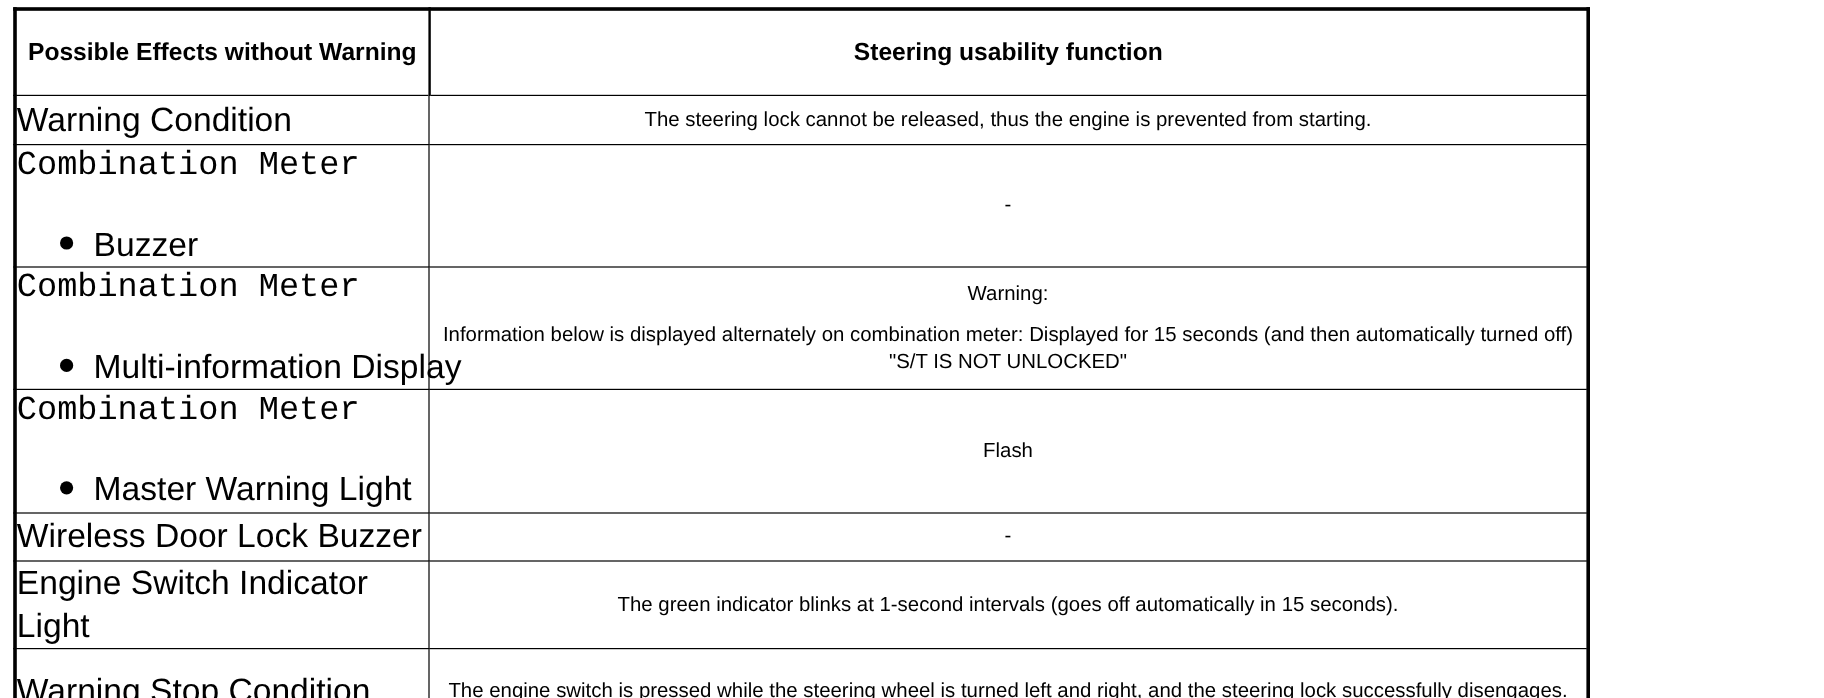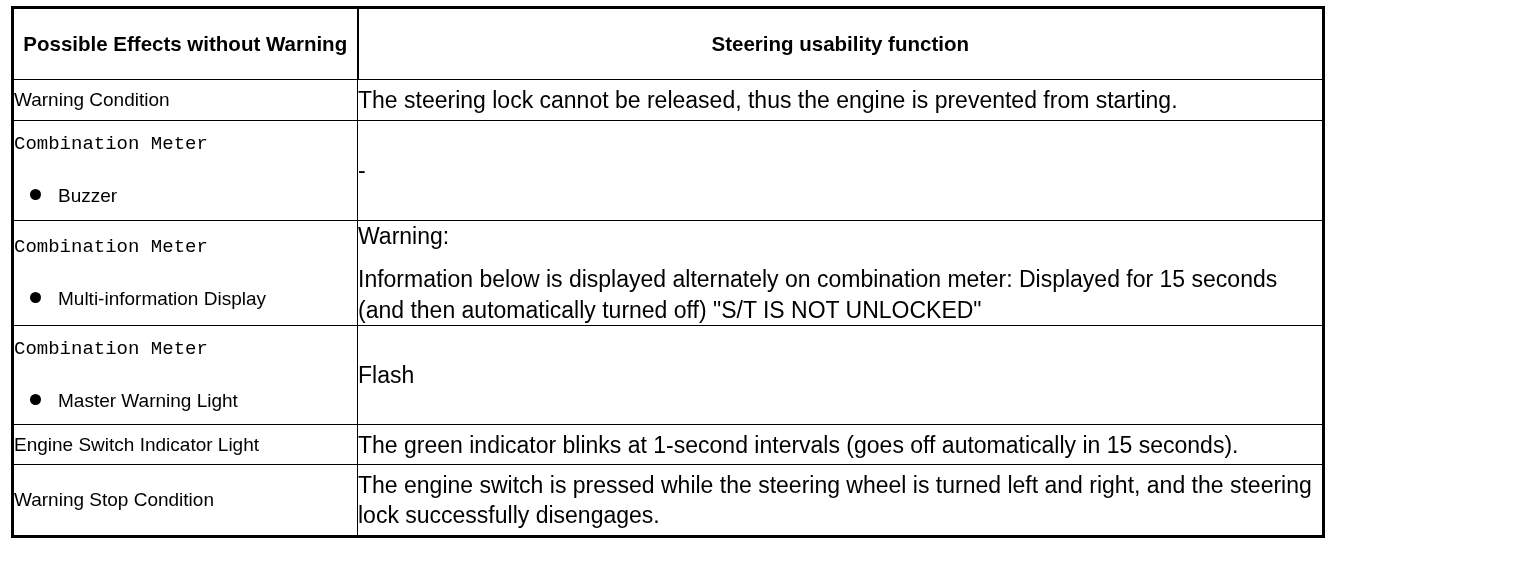--- a/index.html
+++ b/index.html
@@ -56,48 +56,48 @@
     line-height: 1.28;
     height: 70px;
     padding: 4px 6px;
   }
   .hdr-row th.left-head {
     border-right: 2px solid #000000;
   }
 
   td.left-cell {
     border-right: 2px solid #000000;
-    font-size: 19px;
+    font-size: 28px;
     line-height: 1.3;
     padding: 5px 0 5px 7px;
     text-align: left;
     vertical-align: middle;
   }
 
   td.right-cell {
-    font-size: 23px;
+    font-size: 17px;
     line-height: 1.34;
     padding: 5px 0 5px 8px;
-    text-align: left;
+    text-align: center;
     vertical-align: middle;
   }
 
   
   .group-cell {
     vertical-align: top;
     padding-top: 7px;
   }
   .group-title {
     display: block;
     font-family: Liberation Mono, monospace;
   }
   .bullet-line {
     display: block;
     margin-top: 27px;
-    padding-left: 16px;
+    padding-left: 36px;
     white-space: nowrap;
   }
   .bullet-dot {
     display: inline-block;
     width: 11px;
     height: 11px;
     border-radius: 50%;
     background: #000000;
     vertical-align: middle;
     position: relative;
@@ -179,20 +179,26 @@
           <span class="group-title">Combination Meter</span>
           <span class="bullet-line">
             <span class="bullet-dot"></span><span class="bullet-text">Master Warning Light</span>
           </span>
         </td>
         <td class="right-cell">
           <span class="para">Flash</span>
         </td>
       </tr>
 
+      <tr class="r-wireless">
+        <td class="left-cell">Wireless Door Lock Buzzer</td>
+        <td class="right-cell">
+          <span class="dash">-</span>
+        </td>
+      </tr>
 
       <tr class="r-engsw">
         <td class="left-cell">Engine Switch Indicator Light</td>
         <td class="right-cell">
           <span class="para">The green indicator blinks at 1-second intervals (goes off automatically in 15 seconds).</span>
         </td>
       </tr>
 
       <tr class="r-stopcond">
         <td class="left-cell">Warning Stop Condition</td>

